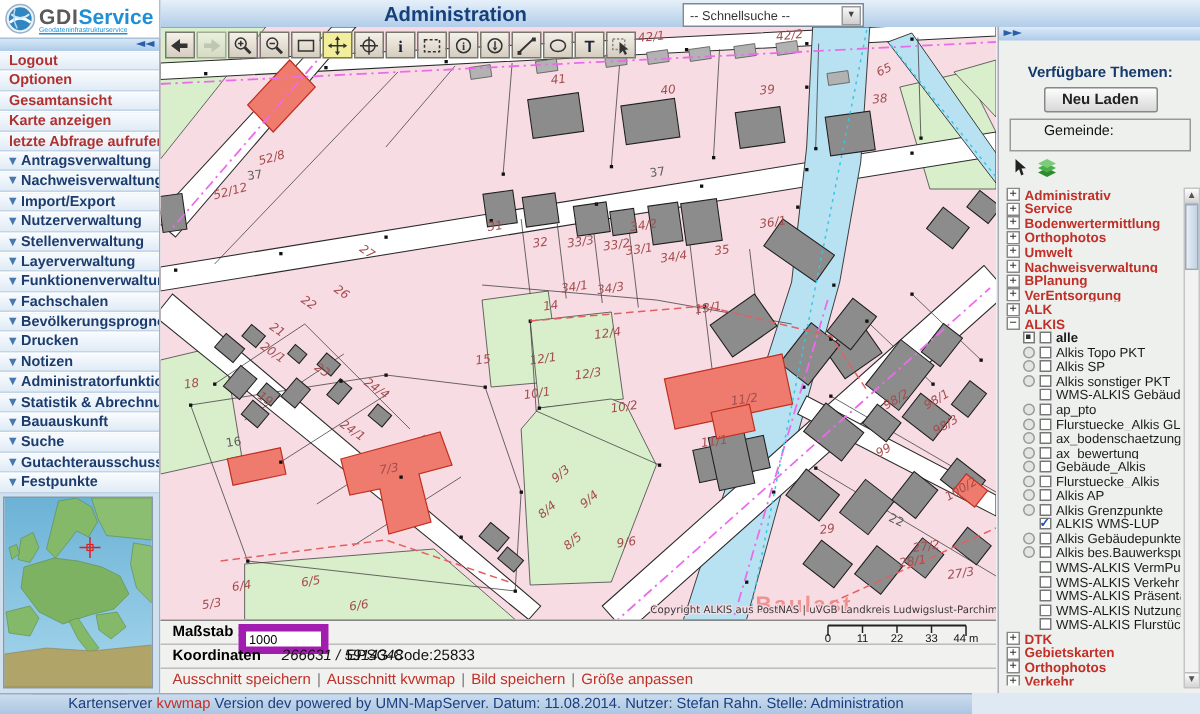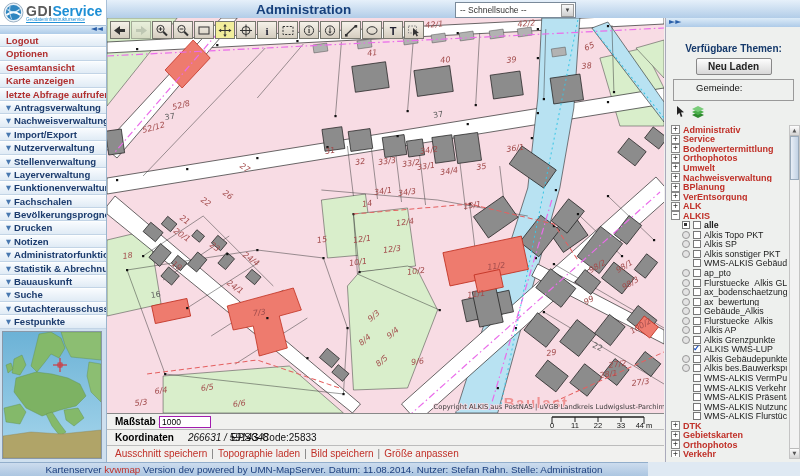--- a/index.html
+++ b/index.html
@@ -53,21 +53,21 @@
   .mlp{fill:#a34d4d;font:italic 8px "DejaVu Sans",sans-serif;}
   .mlg{fill:#5f5f5f;font:8px "DejaVu Sans",sans-serif;}
   .mlb{fill:#ef8a8a;font:bold 15px "Liberation Sans",sans-serif;letter-spacing:1.5px;opacity:.9;}
   .mlc{fill:#3a3a3a;font:6.8px "DejaVu Sans",sans-serif;paint-order:stroke;stroke:#f8dce4;stroke-width:1.6px;}
 
   
   .statusbar{position:absolute;left:0;top:396px;width:557px;height:48px;background:#f1f1ef;font-size:10px;}
   .srow{position:relative;height:15px;border-bottom:1px solid #bcbcbc;display:flex;align-items:center;}
   .srow:last-child{border-bottom:none;}
   .s-lbl{font-weight:bold;color:#000;margin-left:8px;}
-  .scale-input{position:absolute;left:52px;top:1.5px;width:46px;height:10px;border:1px solid #a21caf;
+  .scale-input{position:absolute;left:52px;top:1.5px;width:46px;height:10px;border:5px solid #a21caf;
     font-size:8.5px;padding:0 2px;font-family:"Liberation Sans",sans-serif;}
   .scalebar{position:absolute;right:4px;top:0px;}
   .coords-val{margin-left:14px;color:#111;font-style:italic;}
   .epsg{position:absolute;left:124px;color:#111;}
   .slinks{padding-left:8px;}
   .slink{color:#c03028;cursor:pointer;}
   .ssep{color:#777;margin:0 4px;}
 
   
   .rightpanel{position:absolute;left:665px;top:18px;width:135px;height:444px;background:#eef0ee;
@@ -571,21 +571,21 @@
             </svg></span>
       </div>
       <div class="srow">
         <span class="s-lbl">Koordinaten</span>
         <span class="coords-val">266631 / 5914348</span>
         <span class="epsg">EPSG-Code:25833</span>
       </div>
       <div class="srow slinks" id="statuslinks">
           <span class="slink">Ausschnitt speichern</span>
           <span class="ssep">|</span>
-          <span class="slink">Topographie laden</span>
+          <span class="slink">Ausschnitt kvwmap</span>
           <span class="ssep">|</span>
           <span class="slink">Bild speichern</span>
           <span class="ssep">|</span>
           <span class="slink">Größe anpassen</span>
         </div>
     </div>
   </div>
 
   <div class="rightpanel">
     <div class="panel-strip"><span>►►</span></div>

